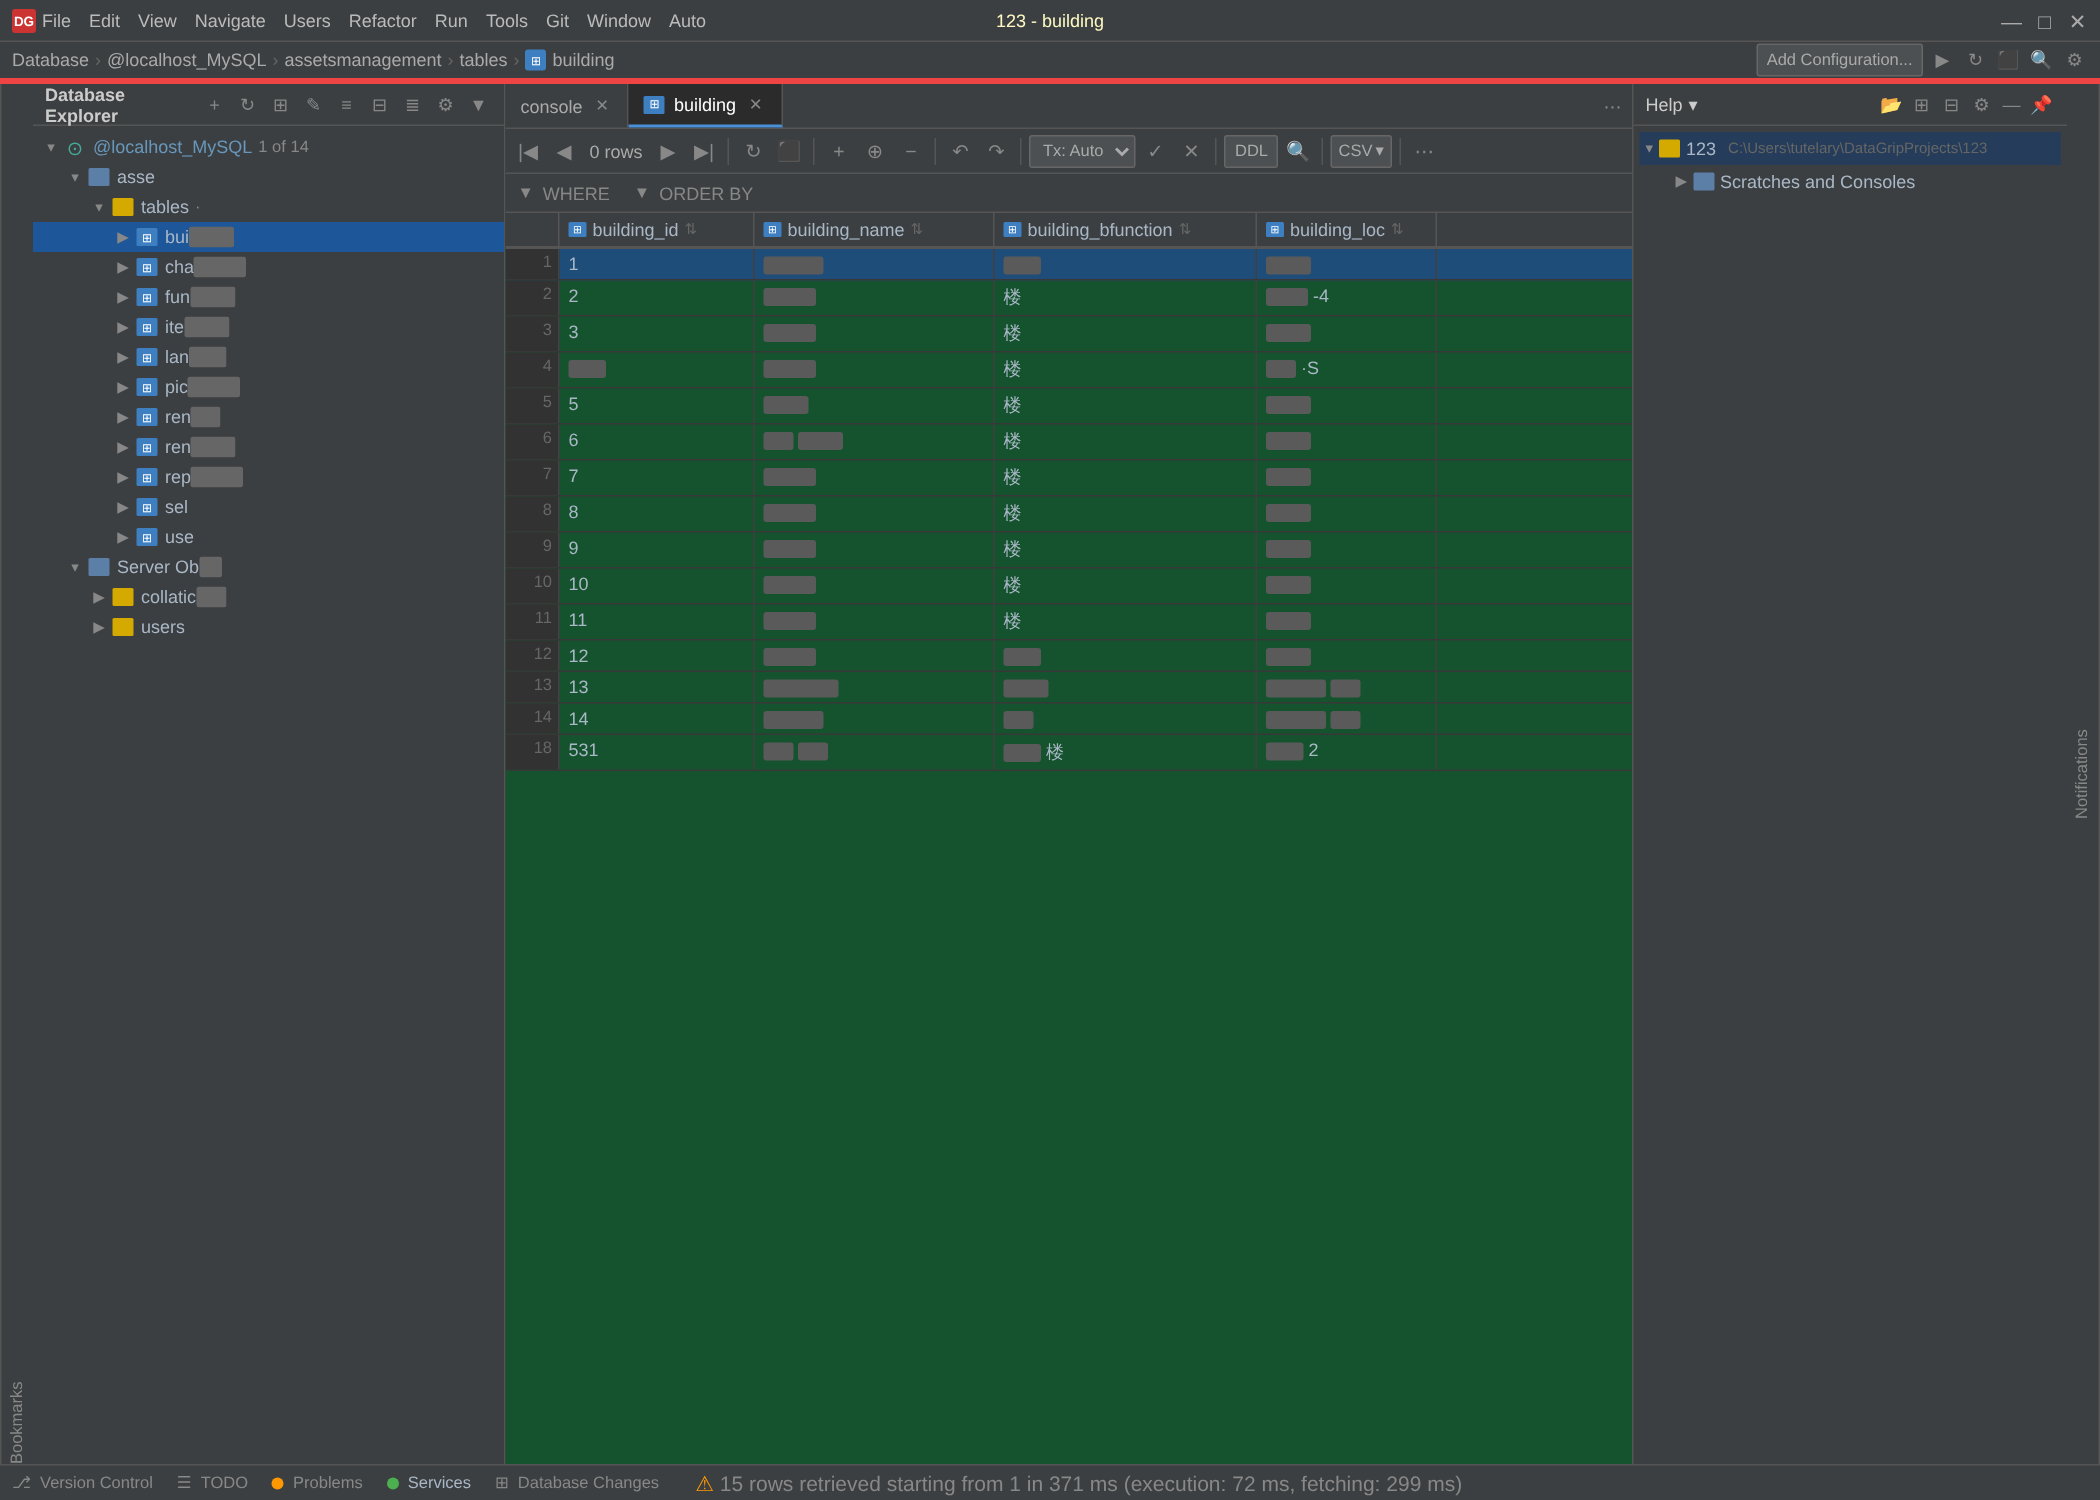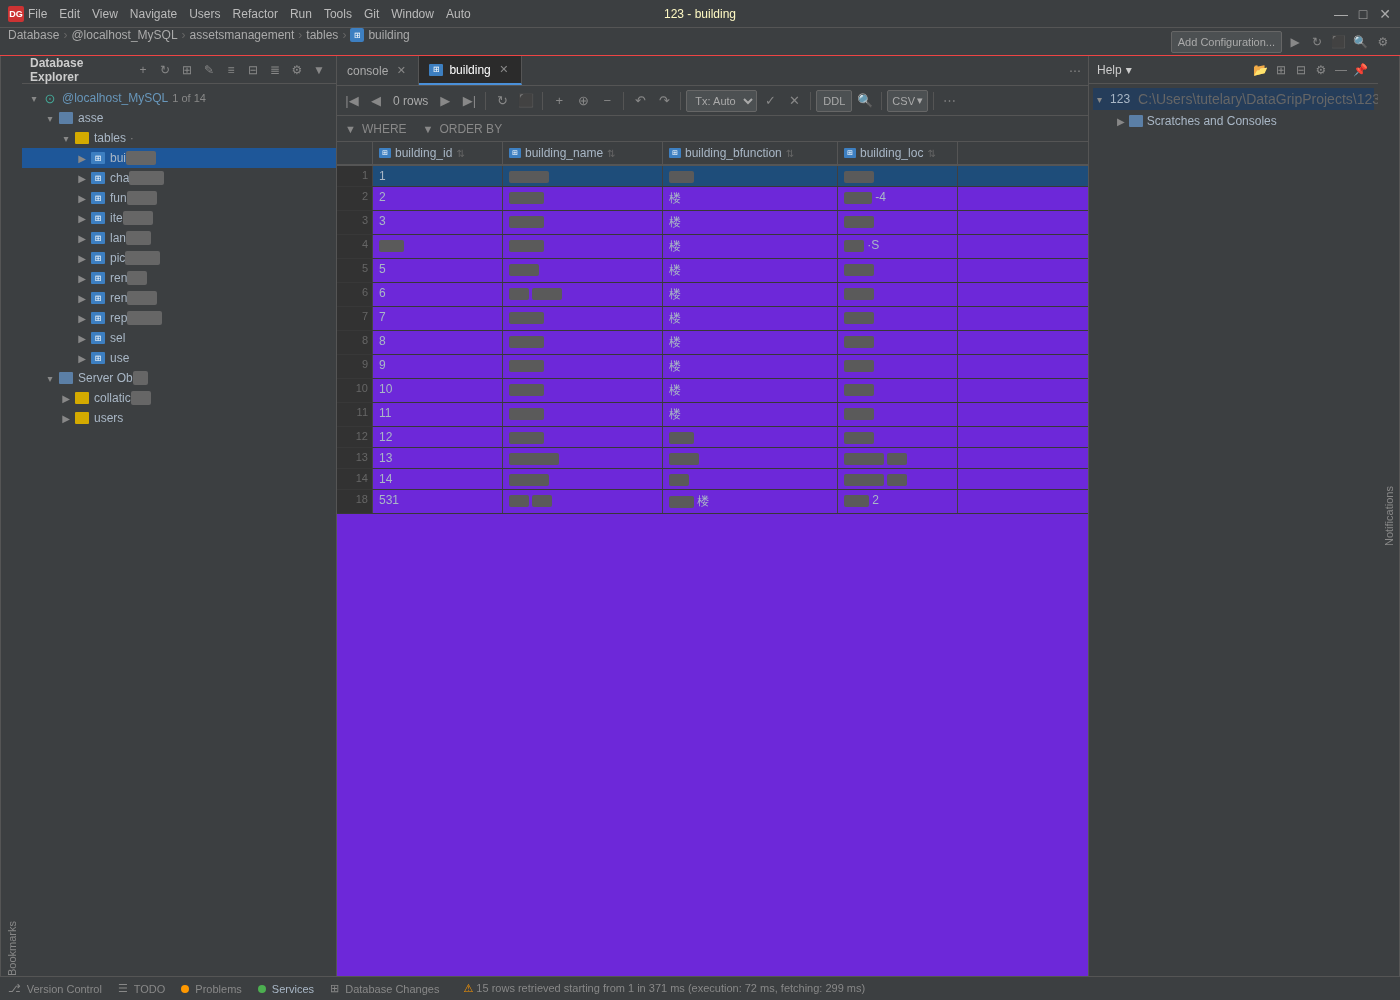--- a/index.html
+++ b/index.html
@@ -73,25 +73,26 @@
       color: #aaa;
       font-size: 14px;
       cursor: pointer;
     }
 
     
     .breadcrumb-bar {
       background: #3c3f41;
       height: 28px;
       display: flex;
+      align-items: center;
       padding: 0 8px;
       gap: 4px;
       font-size: 12px;
       color: #aaa;
-      border-bottom: 1px solid #ef4444;
+      border-bottom: 4px solid #ef4444;
       flex-shrink: 0;
     }
     .breadcrumb-bar span { cursor: pointer; }
     .breadcrumb-sep { color: #666; }
     .breadcrumb-table-icon {
       width: 14px;
       height: 14px;
       background: #3d7fc1;
       display: inline-flex;
       align-items: center;
@@ -371,21 +372,21 @@
       gap: 6px;
       color: #888;
       font-size: 12px;
     }
     .filter-icon { color: #888; font-size: 11px; }
 
     
     .data-grid-container {
       flex: 1;
       overflow: auto;
-      background: #6d28d9;
+      background: #14532d;
     }
     .data-grid-container::-webkit-scrollbar { width: 8px; height: 8px; }
     .data-grid-container::-webkit-scrollbar-track { background: #3c3f41; }
     .data-grid-container::-webkit-scrollbar-thumb { background: #555; border-radius: 2px; }
 
     .data-grid {
       width: max-content;
       min-width: 100%;
     }
     .grid-header {
@@ -534,21 +535,21 @@
     .status-dot {
       width: 8px;
       height: 8px;
       border-radius: 50%;
       background: #4a90d9;
     }
     .status-dot.green { background: #4caf50; }
     .status-dot.orange { background: #ff9800; }
 
     .status-message {
-      font-size: 11px;
+      font-size: 14px;
       color: #888;
       padding: 0 8px;
     }
 
     
     .notifications-panel {
       writing-mode: vertical-rl;
       transform: rotate(180deg);
       background: #3c3f41;
       width: 22px;
@@ -1059,21 +1060,21 @@
         <div class="icon-btn">⚙</div>
         <div class="icon-btn">—</div>
         <div class="icon-btn">📌</div>
       </div>
     </div>
     <div class="right-panel-content">
       <div class="file-item expanded">
         <span style="color:#888; font-size:10px;">▾</span>
         <div class="folder-icon-small"></div>
         <span>123</span>
-        <span style="color:#666; font-size:14px; margin-left:4px;">C:\Users\tutelary\DataGripProjects\123</span>
+        <span style="color:#666; font-size:10px; margin-left:4px;">C:\Users\tutelary\DataGripProjects\123</span>
       </div>
       <div class="file-item" style="padding-left:24px">
         <span style="color:#888; font-size:10px;">▶</span>
         <div class="folder-icon-small blue"></div>
         <span>Scratches and Consoles</span>
       </div>
     </div>
   </div>
 
   <div class="notifications-panel">Notifications</div>

